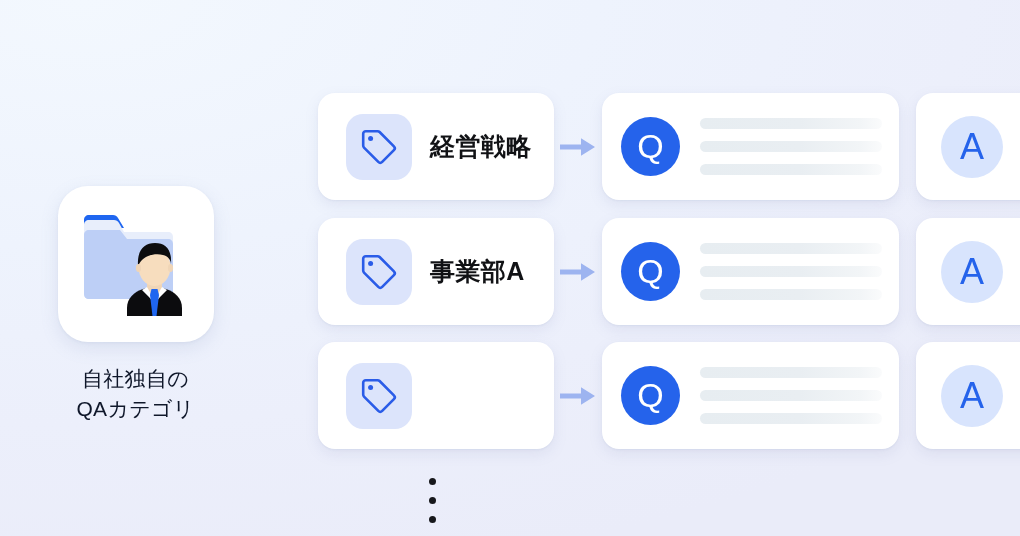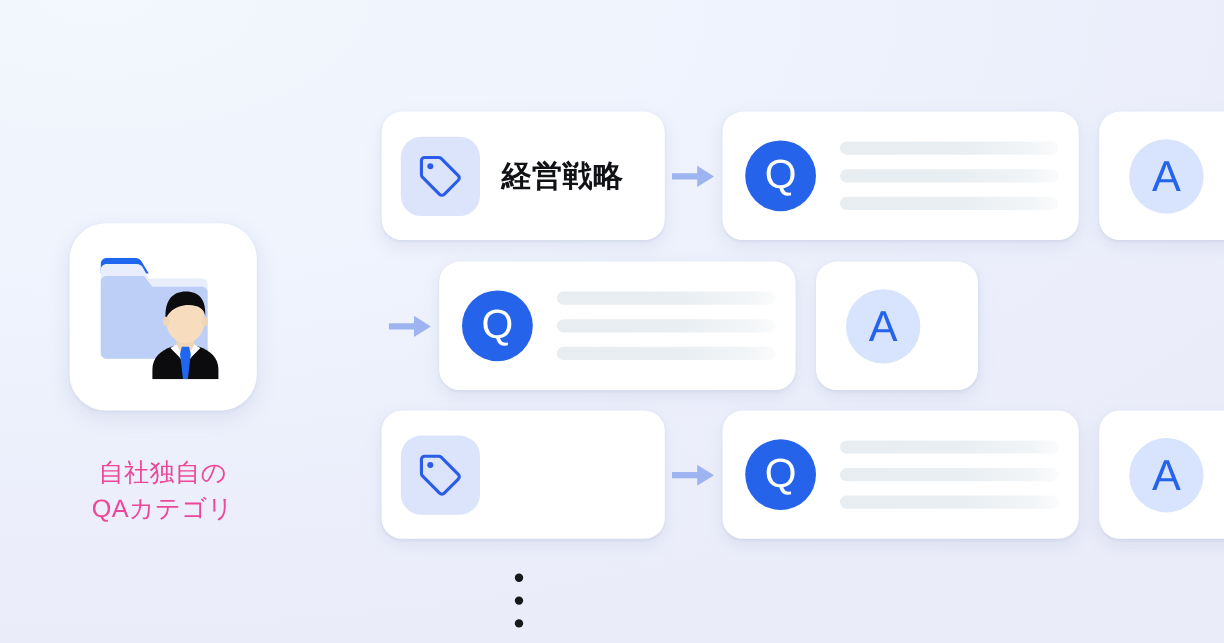--- a/index.html
+++ b/index.html
@@ -43,23 +43,23 @@
     box-shadow: 0 6px 18px rgba(120, 135, 180, 0.16),
                 0 1px 3px rgba(120, 135, 180, 0.10);
     display: flex;
     align-items: center;
     justify-content: center;
   }
 
   .folder-tile svg { display: block; }
 
   .source-caption {
-    margin-top: 38px;
+    margin-top: 22px;
     text-align: center;
-    color: #ec4899;
+    color: #0f172a;
     font-size: 21px;
     line-height: 1.42;
     letter-spacing: 0.3px;
     white-space: pre-line;
   }
 
   
   .rows {
     position: absolute;
     left: 0;
@@ -80,21 +80,21 @@
   
   .tag-card {
     width: 236px;
     height: 107px;
     background: #ffffff;
     border-radius: 17px;
     box-shadow: 0 5px 14px rgba(120, 135, 180, 0.13),
                 0 1px 2px rgba(120, 135, 180, 0.10);
     display: flex;
     align-items: center;
-    padding-left: 16px;
+    padding-left: 28px;
     gap: 18px;
     flex: 0 0 auto;
   }
 
   .tag-chip {
     width: 66px;
     height: 66px;
     border-radius: 17px;
     background: #dce4fb;
     display: flex;
@@ -285,52 +285,30 @@
         </span>
       </div>
 
       <div class="a-card">
         <span class="a-badge">A</span>
       </div>
     </div>
 
     <div class="row row-1">
 
-
-      <span class="arrow">
-        <svg width="36" height="22" viewBox="0 0 36 22" xmlns="http://www.w3.org/2000/svg">
-          <path d="M0 8.4 L21 8.4 L21 2.2 L35 11 L21 19.8 L21 13.6 L0 13.6 Z" fill="#9db4f0"></path>
-        </svg>
-      </span>
-
-      <div class="q-card">
-        <span class="q-badge">Q</span>
-        <span class="q-lines">
-          <span class="q-line"></span>
-          <span class="q-line"></span>
-          <span class="q-line"></span>
-        </span>
-      </div>
-
-      <div class="a-card">
-        <span class="a-badge">A</span>
-      </div>
-    </div>
-
-    <div class="row row-2">
-
       <div class="tag-card">
         <span class="tag-chip">
           <span>
             <svg width="40" height="40" viewBox="0 0 40 40" xmlns="http://www.w3.org/2000/svg">
               <path d="M4.2 6.8 C4.2 5.4 5.4 4.2 6.8 4.2 L18.6 4.2 C19.4 4.2 20.1 4.5 20.6 5.0 L34.9 19.3 C36.0 20.4 36.0 22.1 34.9 23.2 L23.2 34.9 C22.1 36.0 20.4 36.0 19.3 34.9 L5.0 20.6 C4.5 20.1 4.2 19.4 4.2 18.6 Z" fill="none" stroke="#2a5ce8" stroke-width="2.6" stroke-linejoin="round"></path>
               <circle cx="11.6" cy="11.6" r="2.5" fill="#2a5ce8"></circle>
             </svg>
           </span>
         </span>
+        <span class="tag-label">事業部A</span>
       </div>
 
       <span class="arrow">
         <svg width="36" height="22" viewBox="0 0 36 22" xmlns="http://www.w3.org/2000/svg">
           <path d="M0 8.4 L21 8.4 L21 2.2 L35 11 L21 19.8 L21 13.6 L0 13.6 Z" fill="#9db4f0"></path>
         </svg>
       </span>
 
       <div class="q-card">
         <span class="q-badge">Q</span>
@@ -339,20 +317,53 @@
           <span class="q-line"></span>
           <span class="q-line"></span>
         </span>
       </div>
 
       <div class="a-card">
         <span class="a-badge">A</span>
       </div>
     </div>
 
+    <div class="row row-2">
+
+      <div class="tag-card">
+        <span class="tag-chip">
+          <span>
+            <svg width="40" height="40" viewBox="0 0 40 40" xmlns="http://www.w3.org/2000/svg">
+              <path d="M4.2 6.8 C4.2 5.4 5.4 4.2 6.8 4.2 L18.6 4.2 C19.4 4.2 20.1 4.5 20.6 5.0 L34.9 19.3 C36.0 20.4 36.0 22.1 34.9 23.2 L23.2 34.9 C22.1 36.0 20.4 36.0 19.3 34.9 L5.0 20.6 C4.5 20.1 4.2 19.4 4.2 18.6 Z" fill="none" stroke="#2a5ce8" stroke-width="2.6" stroke-linejoin="round"></path>
+              <circle cx="11.6" cy="11.6" r="2.5" fill="#2a5ce8"></circle>
+            </svg>
+          </span>
+        </span>
+      </div>
+
+      <span class="arrow">
+        <svg width="36" height="22" viewBox="0 0 36 22" xmlns="http://www.w3.org/2000/svg">
+          <path d="M0 8.4 L21 8.4 L21 2.2 L35 11 L21 19.8 L21 13.6 L0 13.6 Z" fill="#9db4f0"></path>
+        </svg>
+      </span>
+
+      <div class="q-card">
+        <span class="q-badge">Q</span>
+        <span class="q-lines">
+          <span class="q-line"></span>
+          <span class="q-line"></span>
+          <span class="q-line"></span>
+        </span>
+      </div>
+
+      <div class="a-card">
+        <span class="a-badge">A</span>
+      </div>
+    </div>
+
   </div>
 
   <div class="ellipsis">
     <span class="dot"></span>
     <span class="dot"></span>
     <span class="dot"></span>
   </div>
 
 </div>
 

